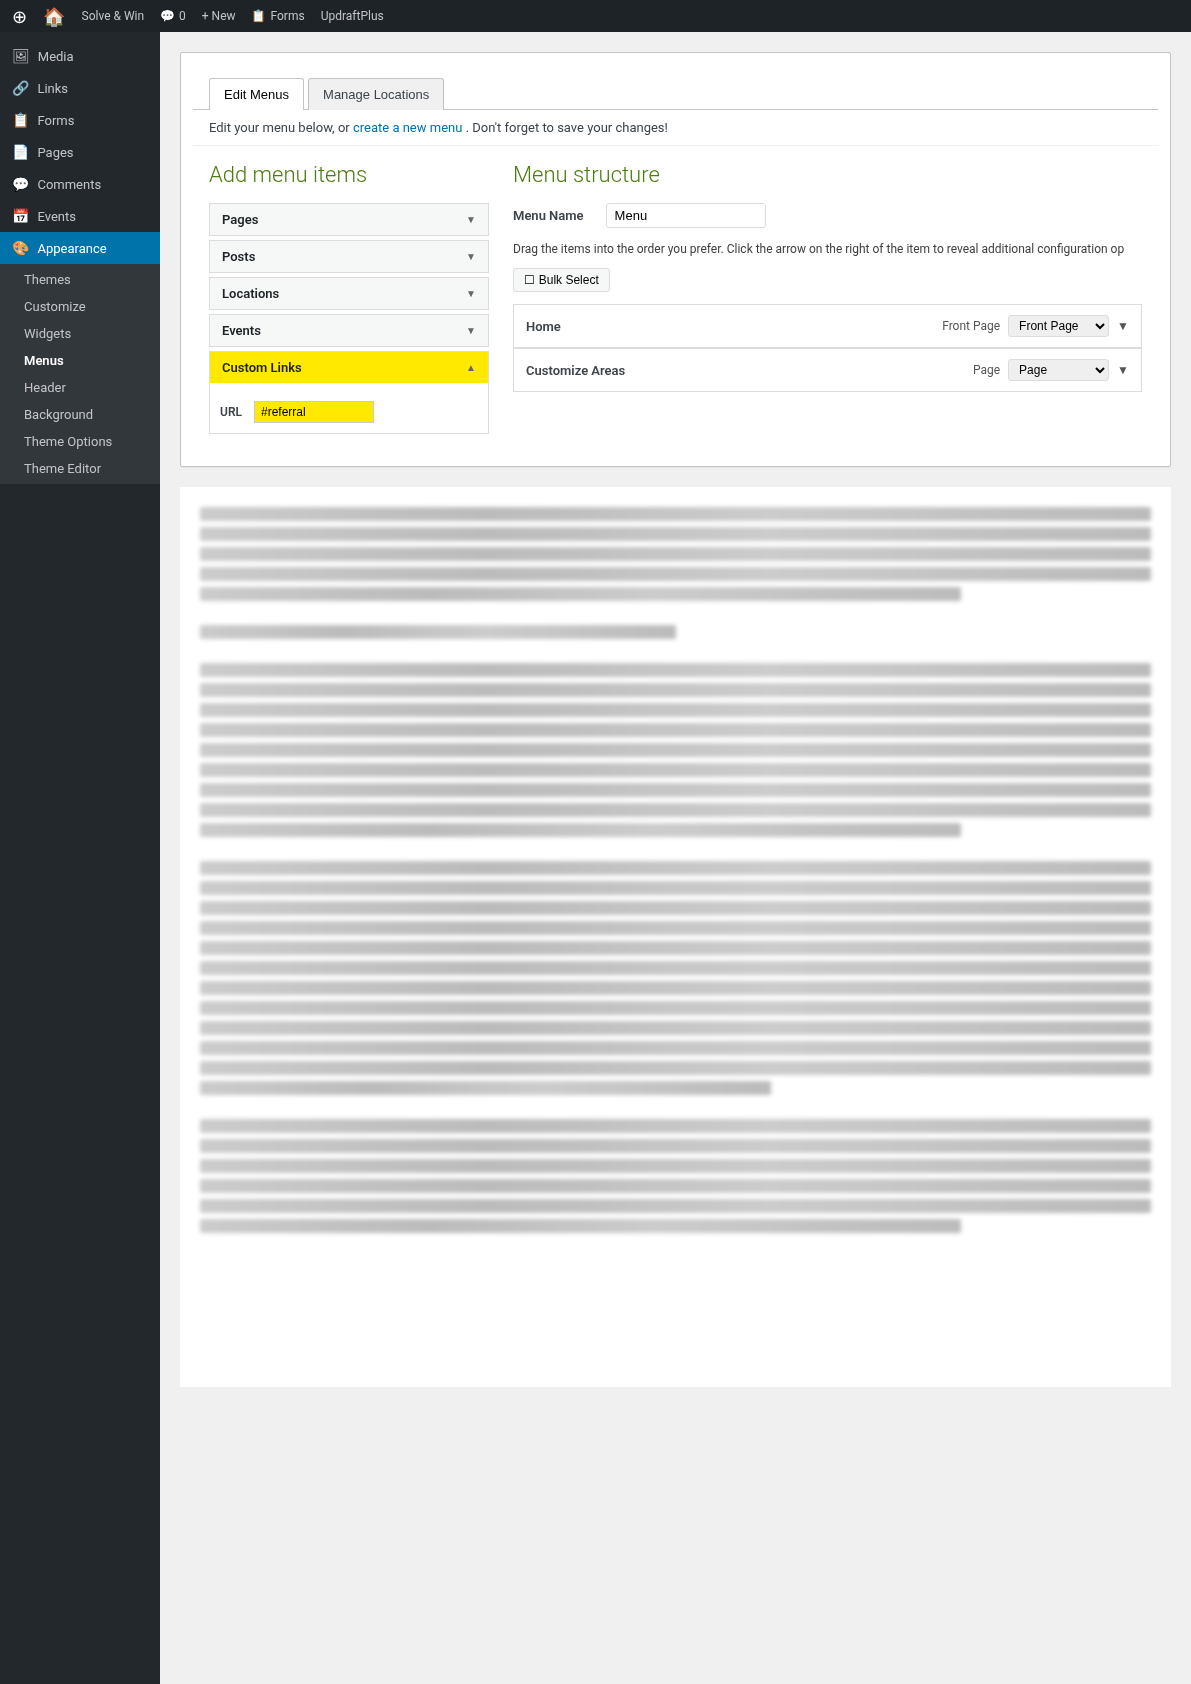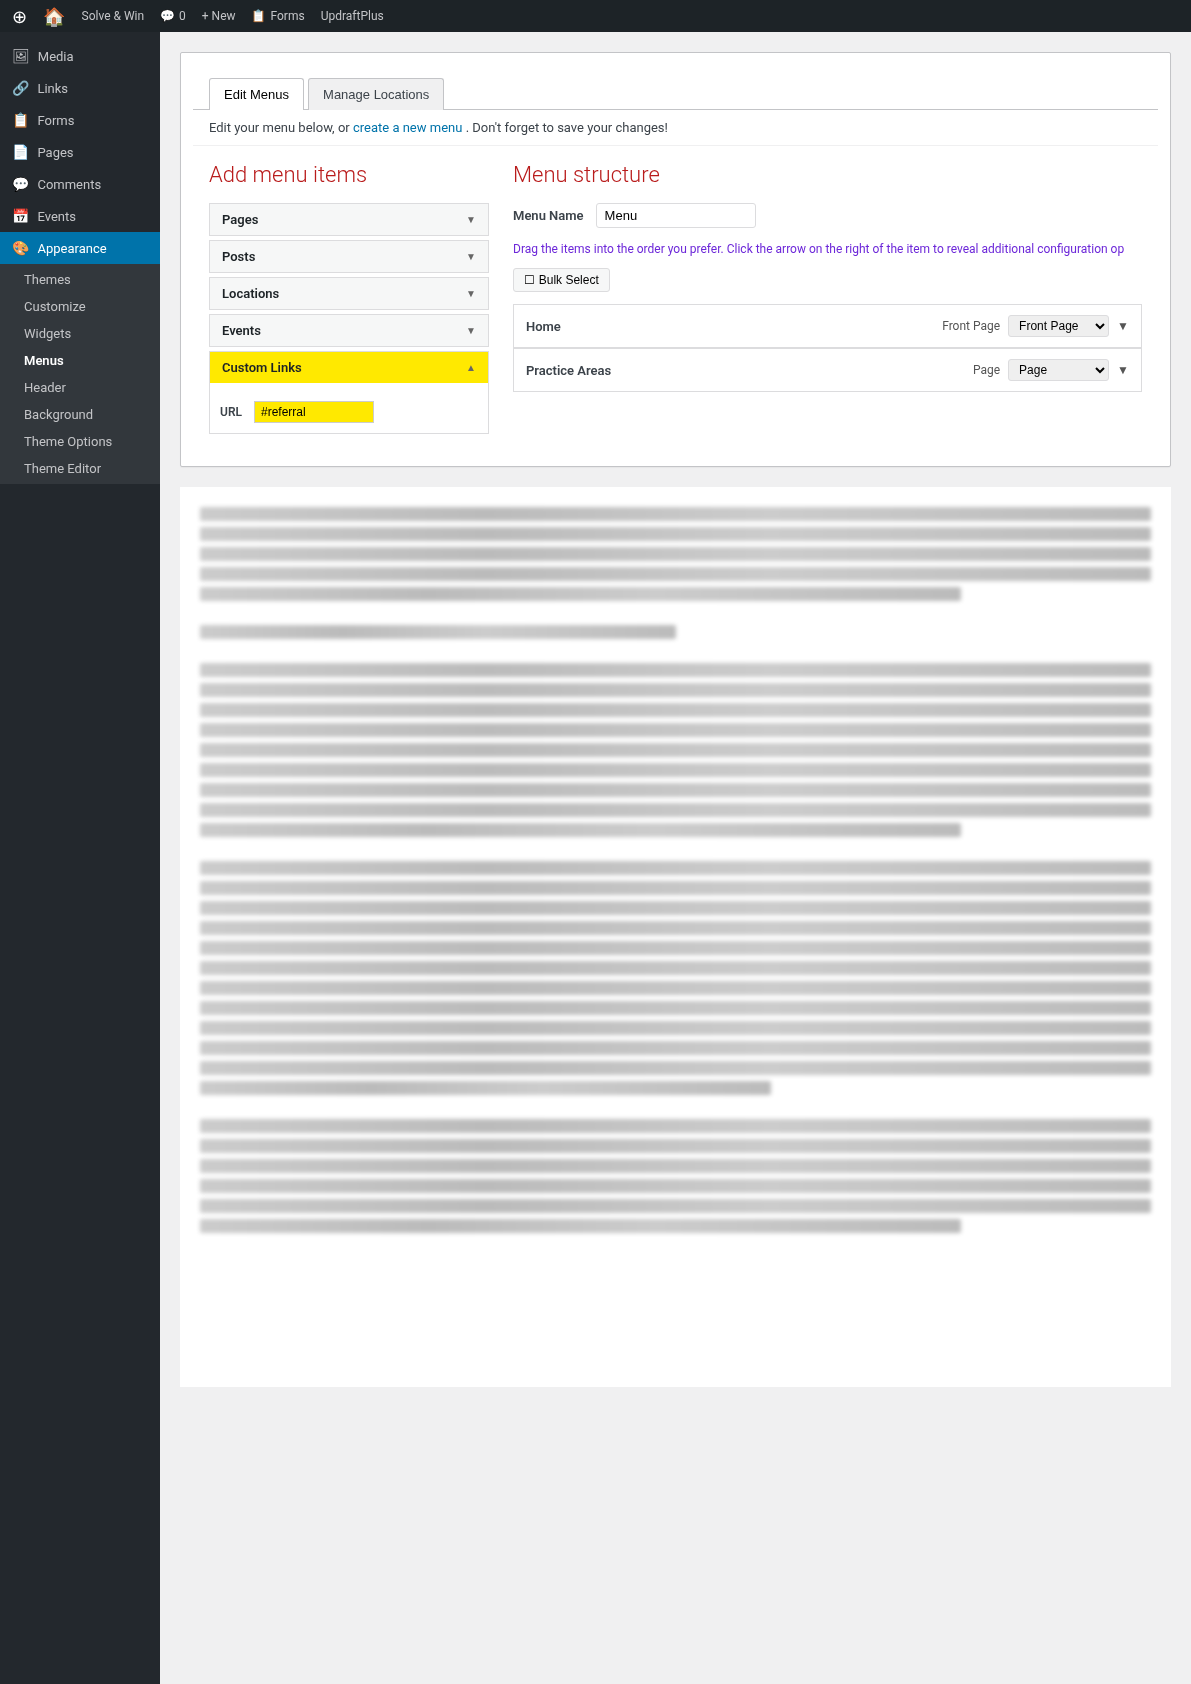--- a/index.html
+++ b/index.html
@@ -136,21 +136,21 @@
     }
 
     
     .left-panel {
       width: 280px;
       flex-shrink: 0;
     }
     .panel-title {
       font-size: 22px;
       font-weight: 300;
-      color: #b91c1c;
+      color: #4d7c0f;
       margin-bottom: 16px;
     }
     .accordion-item {
       border: 1px solid #dcdcde;
       margin-bottom: 4px;
     }
     .accordion-header {
       background: #f6f7f7;
       padding: 8px 12px;
       cursor: pointer;
@@ -166,38 +166,38 @@
     .accordion-item.open .accordion-body { display: block; }
 
     
     .right-panel {
       flex: 1;
       padding-left: 24px;
     }
     .menu-name-row {
       display: flex;
       align-items: center;
-      gap: 12px;
+      gap: 22px;
       margin-bottom: 12px;
     }
     .menu-name-label {
       font-size: 13px;
       font-weight: 600;
       white-space: nowrap;
     }
     .menu-name-input {
       border: 1px solid #dcdcde;
       padding: 4px 8px;
       font-size: 13px;
       width: 160px;
       border-radius: 3px;
     }
     .drag-hint {
       font-size: 12px;
-      color: #6d28d9;
+      color: #404040;
       margin-bottom: 10px;
       line-height: 1.5;
     }
     .bulk-select-btn {
       display: inline-flex;
       align-items: center;
       gap: 4px;
       border: 1px solid #dcdcde;
       background: #f6f7f7;
       padding: 4px 10px;
@@ -445,21 +445,21 @@
                   <option>Front Page</option>
                   <option>Page</option>
                   <option>Custom Link</option>
                 </select>
                 <span>▼</span>
               </div>
             </div>
 
             
             <div class="menu-item">
-              <span>Practice Areas</span>
+              <span>Customize Areas</span>
               <div class="menu-item-right">
                 <span>Page</span>
                 <select class="menu-item-type-select">
                   <option>Page</option>
                   <option>Front Page</option>
                   <option>Custom Link</option>
                 </select>
                 <span>▼</span>
               </div>
             </div>

